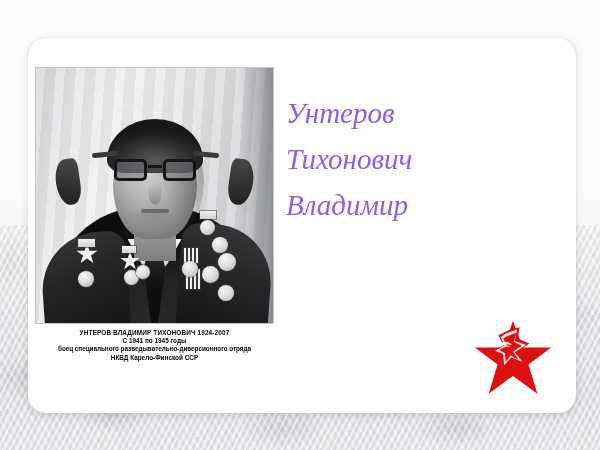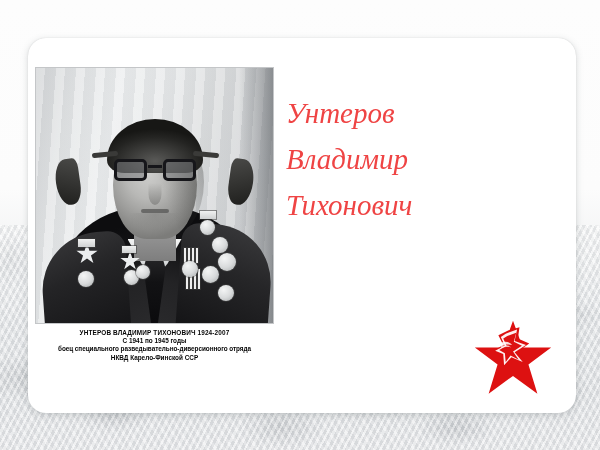--- a/index.html
+++ b/index.html
@@ -308,21 +308,21 @@
     position: absolute;
     left: 258px;
     top: 52px;
     width: 280px;
   }
   .title-line {
     font-family: "Liberation Serif", "DejaVu Serif", serif;
     font-style: italic;
     font-size: 29px;
     line-height: 46px;
-    color: #ef4444;
+    color: #8b5cf6;
     white-space: nowrap;
   }
 
   
   .emblem {
     position: absolute;
     right: 22px;
     bottom: 16px;
     width: 82px;
     height: 78px;
@@ -392,22 +392,22 @@
       <div class="caption">
         <div class="cap-l1">УНТЕРОВ ВЛАДИМИР ТИХОНОВИЧ 1924-2007</div>
         <div class="cap-l2">С 1941 по 1945 годы</div>
         <div class="cap-l3">боец специального разведывательно-диверсионного отряда</div>
         <div class="cap-l4">НКВД Карело-Финской ССР</div>
       </div>
     </div>
 
     <div class="title-block">
       <div class="title-line">Унтеров</div>
+      <div class="title-line">Тихонович</div>
       <div class="title-line">Владимир</div>
-      <div class="title-line">Тихонович</div>
     </div>
 
     <div class="emblem">
       <svg viewBox="0 0 100 96" width="82" height="78" aria-hidden="true">
         <polygon points="50,2 62,35 97,35 69,56 80,92 50,70 20,92 31,56 3,35 38,35" fill="#DD1111"></polygon>
         <path d="M44 14 L58 10 L56 24 L70 30 L56 40 L68 54 L50 48 L38 60 L36 44 L24 40 L38 32 L32 20 Z" fill="#DD1111"></path>
         <path d="M41 18 L55 13 L52 27 L66 32 L52 41 L62 53 L48 47 L39 57 L38 43 L28 39 L40 33 L35 22 Z" fill="#ffffff" opacity="0.94"></path>
         <path d="M43 21 L54 17 L51 28 L61 33 L50 40 L57 50 L47 45 L41 53 L40 42 L33 38 L42 33 L38 24 Z" fill="#DD1111"></path>
         <path d="M36 29 C40 27, 46 28, 49 32 C44 31, 40 31, 36 33 Z" fill="#ffffff" opacity="0.85"></path>
         <path d="M35 33 C39 32, 45 32, 48 35 C43 34, 39 35, 35 36 Z" fill="#ffffff" opacity="0.7"></path>

